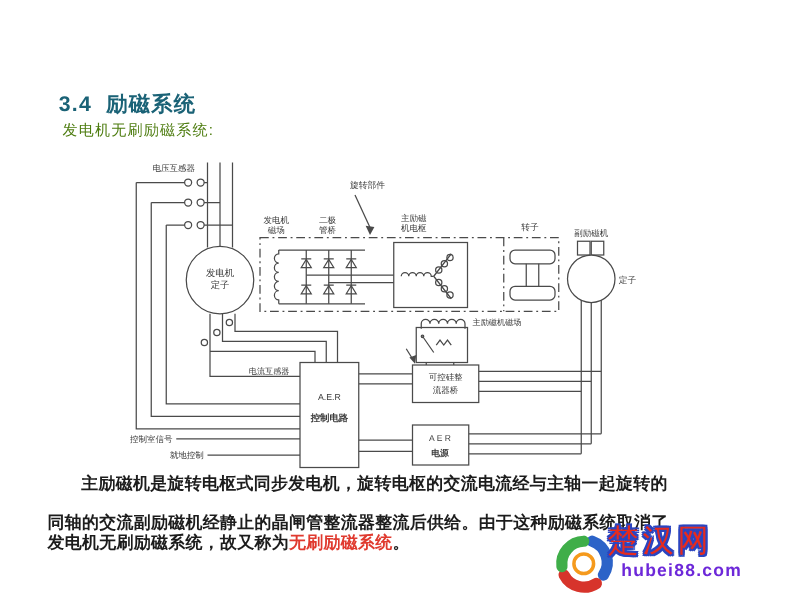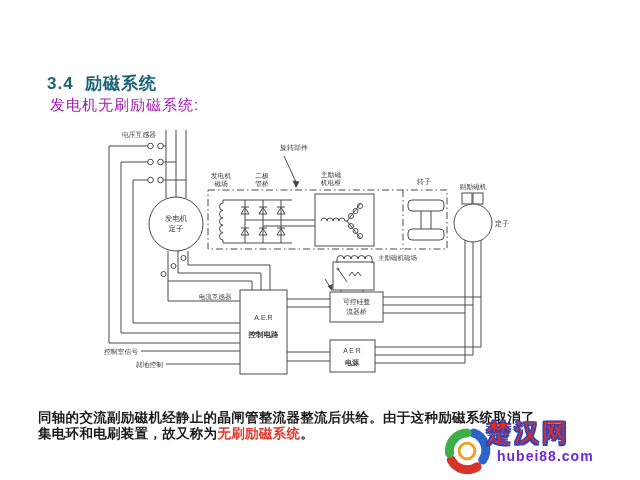--- a/index.html
+++ b/index.html
@@ -5,21 +5,21 @@
   html,body{margin:0;padding:0;}
   body{
     width:640px;height:480px;background:#ffffff;position:relative;overflow:hidden;
     font-family:"Liberation Sans",sans-serif;
   }
   .title{
     position:absolute;left:47px;top:72px;font-size:17px;font-weight:bold;
     color:#1a6276;white-space:pre;letter-spacing:1px;
   }
   .subtitle{
-    position:absolute;left:50px;top:96px;font-size:15px;color:#a21caf;letter-spacing:1px;
+    position:absolute;left:50px;top:96px;font-size:12px;color:#4d7c0f;letter-spacing:1px;
   }
   svg.diagram{position:absolute;left:0;top:118px;}
   svg.diagram text{font-family:"Liberation Sans",sans-serif;fill:#3a3a3a;}
   .para{
     position:absolute;left:38px;top:379px;width:588px;
     font-size:13.5px;font-weight:bold;color:#1c1c1c;line-height:15.6px;letter-spacing:0.3px;
   }
   .para .indent{margin-left:27px;}
   .red{color:#e03a2f;margin-top:31px;}
   .logo-icon{position:absolute;left:440px;top:424px;width:54px;height:54px;}
@@ -149,24 +149,24 @@
     <text x="352" y="365" text-anchor="middle" font-weight="bold">电源</text>
     <text x="263.5" y="320" text-anchor="middle">A.E.R</text>
     <text x="263.5" y="337" font-size="7.5" text-anchor="middle" font-weight="bold">控制电路</text>
     <text x="199" y="299" font-size="6.5">电流互感器</text>
     <text x="138" y="353.5" font-size="6.8" text-anchor="end">控制室信号</text>
     <text x="163" y="366.5" font-size="6.8" text-anchor="end">就地控制</text>
   </g>
 </svg>
 
 <div class="para">
-  <br>
+  <span class="indent">主励磁机是旋转电枢式同步发电机，旋转电枢的交流电流经与主轴一起旋转的</span><br>
   <br>
   <span>同轴的交流副励磁机经静止的晶闸管整流器整流后供给。由于这种励磁系统取消了</span><br>
-  <span>集电环和电刷装置，故又称为</span><span class="red">无刷励磁系统</span><span>。</span>
+  <span>发电机无刷励磁系统，故又称为</span><span class="red">无刷励磁系统</span><span>。</span>
 </div>
 
 <svg class="logo-icon" viewBox="0 0 48 48">
   <g fill="none" stroke-linecap="round" stroke-width="8">
     <path d="M30 8 A16 16 0 0 1 38 32" stroke="#2c63c8"></path>
     <path d="M33 38 A16 16 0 0 1 10 32" stroke="#d7342b"></path>
     <path d="M8.5 26 A16 16 0 0 1 24 8" stroke="#3fae49"></path>
   </g>
   <circle cx="24" cy="24" r="8.5" fill="#ffffff"></circle>
   <circle cx="24" cy="24" r="7" fill="none" stroke="#f59a1d" stroke-width="2.5"></circle>

